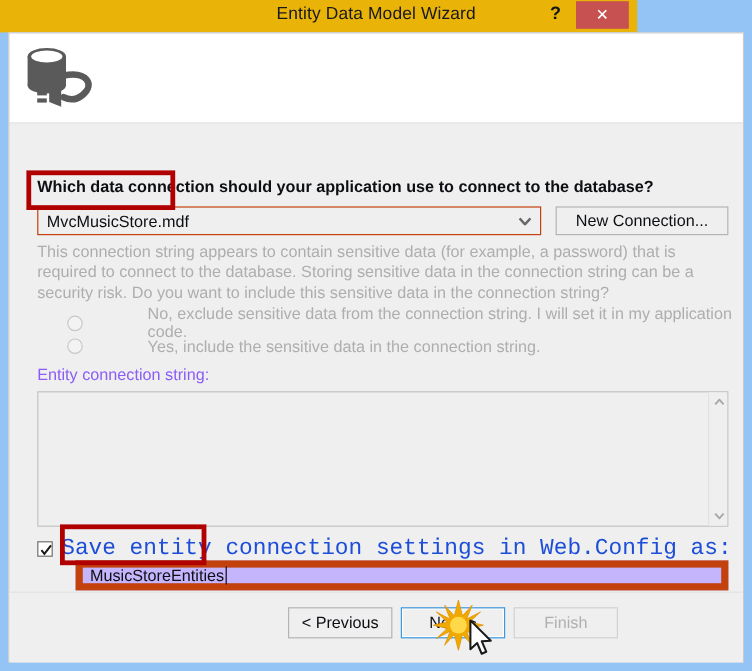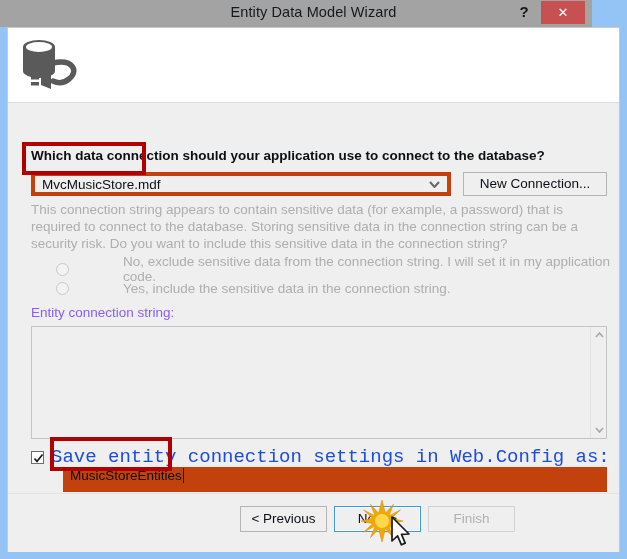--- a/index.html
+++ b/index.html
@@ -13,22 +13,22 @@
   
   .window {
     position: absolute;
     left: 0; top: 0;
     width: 627px; height: 559px;
     background: #93c4f5;
   }
   .titlebar {
     position: absolute;
     left: 0; top: 0;
-    width: 592px; height: 27px;
-    background: #a3a3a3;
+    width: 531px; height: 27px;
+    background: #eab308;
   }
   .title-text {
     position: absolute;
     left: 0; top: 4px;
     width: 627px;
     text-align: center;
     font-size: 14.5px;
     color: #17191c;
     letter-spacing: .1px;
   }
@@ -102,21 +102,21 @@
     color: #0d0f12;
     white-space: nowrap;
   }
 
   
   .combo {
     position: absolute;
     left: 23px; top: 68px;
     width: 420px; height: 24px;
     background: #efeff0;
-    border: 4px solid #c2410c;
+    border: 1px solid #c2410c;
     display: flex;
     align-items: center;
   }
   .combo-value {
     flex: 1;
     padding-left: 7px;
     font-size: 13.5px;
     color: #0d0f12;
     white-space: nowrap;
     overflow: hidden;
@@ -226,24 +226,24 @@
     font-size: 19px;
     color: #1d4ed8;
     font-family: Liberation Mono, monospace;
   }
 
   
   .name-input {
     position: absolute;
     left: 55px; top: 363px;
     width: 544px; height: 25px;
-    background: #c2410c;
-    border: 1px solid #c2410c;
-    display: flex;
-    align-items: flex-start;
+    background: #c4b5fd;
+    border: 6px solid #c2410c;
+    display: flex;
+    align-items: center;
   }
   .name-value {
     padding-left: 6px;
     font-size: 13.5px;
     color: #0d0f12;
     white-space: nowrap;
   }
   .caret {
     display: inline-block;
     width: 1px;

